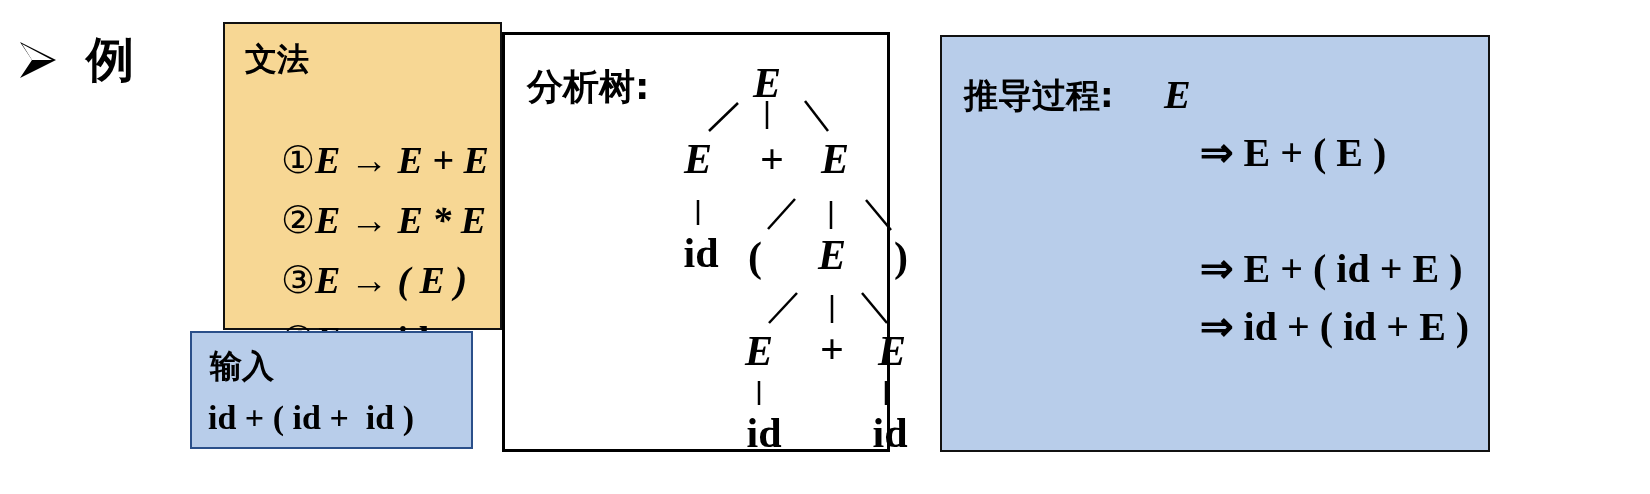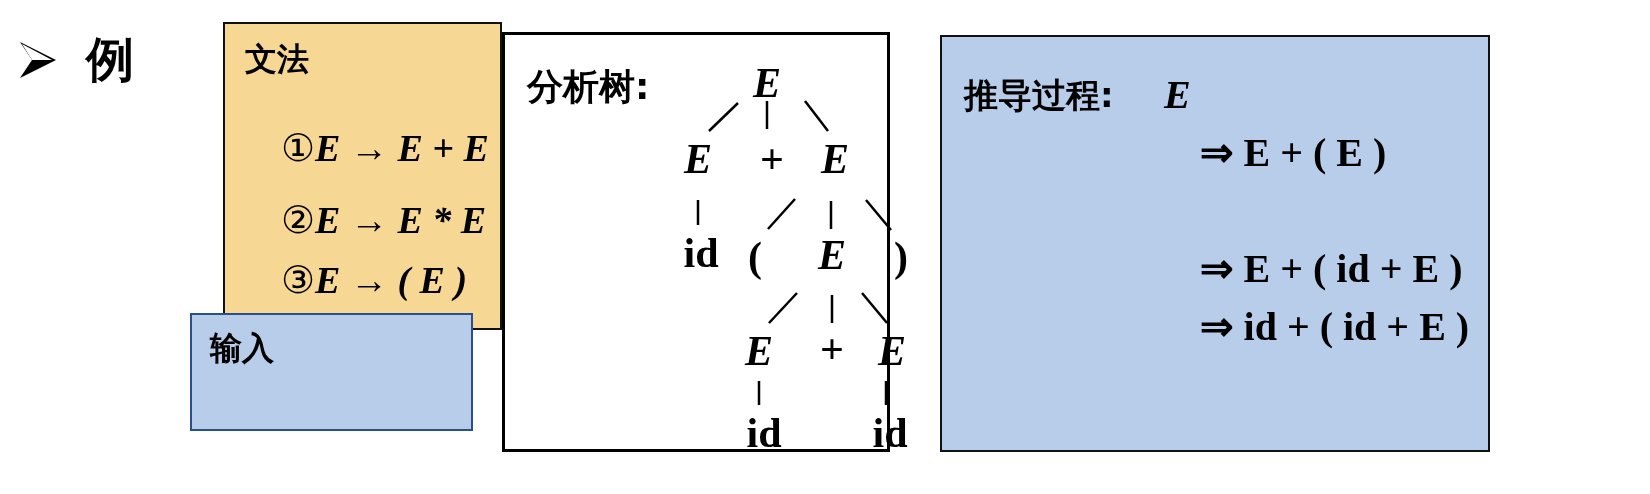--- a/index.html
+++ b/index.html
@@ -3,21 +3,21 @@
 <meta charset="utf-8">
 <style>
   html, body { margin:0; padding:0; }
   body { width:1650px; height:494px; background:#ffffff; position:relative; overflow:hidden;
          font-family:"Liberation Serif", serif; color:#000; }
   .abs { position:absolute; }
   .bullet-arrow { left:18px; top:40px; width:40px; height:40px; }
   .bullet-label { left:86px; top:28px; font-size:48px; font-weight:bold; font-family:"DejaVu Serif", serif; }
 
   .grammar-box { left:192px; top:22px; width:279px; height:308px; background:#f7d794; border:2px solid #111; box-sizing:border-box;margin-left:31px; }
-  .input-box { left:190px; top:313px; width:283px; height:118px; background:#b8cdea; border:2px solid #2a4f8a; box-sizing:border-box; }
+  .input-box { left:190px; top:331px; width:283px; height:118px; background:#b8cdea; border:2px solid #2a4f8a; box-sizing:border-box; }
   .tree-box { left:502px; top:32px; width:388px; height:420px; border:3px solid #000; box-sizing:border-box; background:#fff; }
   .deriv-box { left:940px; top:35px; width:550px; height:417px; background:#b8cdea; border:2px solid #111; box-sizing:border-box; }
 
   .cjk { font-family:"DejaVu Sans", sans-serif; font-weight:bold; }
   .math { font-family:"Liberation Serif", serif; font-weight:bold; }
   .it { font-style:italic; }
 
   .g-title { position:absolute; left:20px; top:14px; font-size:32px; }
   .g-rule { position:absolute; left:18px; font-size:38px; white-space:pre; }
   .i-title { position:absolute; left:18px; top:12px; font-size:32px; }
@@ -34,36 +34,37 @@
 <body>
 
 <svg class="abs bullet-arrow" viewBox="0 0 40 40">
   <polygon points="2,2 38,20 2,38 14,20" fill="#000"></polygon>
   <polygon points="4,4 34,20 14,20" fill="#fff"></polygon>
 </svg>
 <div class="abs bullet-label">例</div>
 
 <div class="abs grammar-box">
   <div class="g-title cjk">文法</div>
-  <div class="g-rule math" style="top:58px">
+  <div class="g-rule math" style="top:70px">
     <span style="font-weight:normal">①</span><span class="it">E</span> <span style="font-weight:normal">→</span> <span class="it">E + E</span>
   </div>
   <div class="g-rule math" style="top:190px">
     <span style="font-weight:normal">③</span><span class="it">E</span> <span style="font-weight:normal">→</span> <span class="it">( E )</span>
   </div>
   <div class="g-rule math" style="top:130px">
     <span style="font-weight:normal">②</span><span class="it">E</span> <span style="font-weight:normal">→</span> <span class="it">E * E</span>
   </div>
   <div class="g-rule math" style="top:250px">
     <span style="font-weight:normal">④</span><span class="it">E</span> <span style="font-weight:normal">→</span> <span>id</span>
   </div>
 </div>
 
 <div class="abs input-box">
   <div class="i-title cjk">输入</div>
+  <div class="i-value math">id + ( id +  id )</div>
 </div>
 
 <div class="abs tree-box">
   <div class="tree-label cjk">分析树:</div>
   <svg class="edges" width="442" height="414">
     <g stroke="#000" stroke-width="2.5">
       <line x1="233" y1="68" x2="204" y2="96"></line>
       <line x1="262" y1="66" x2="262" y2="94"></line>
       <line x1="300" y1="66" x2="323" y2="96"></line>
       <line x1="193" y1="165" x2="193" y2="190"></line>

